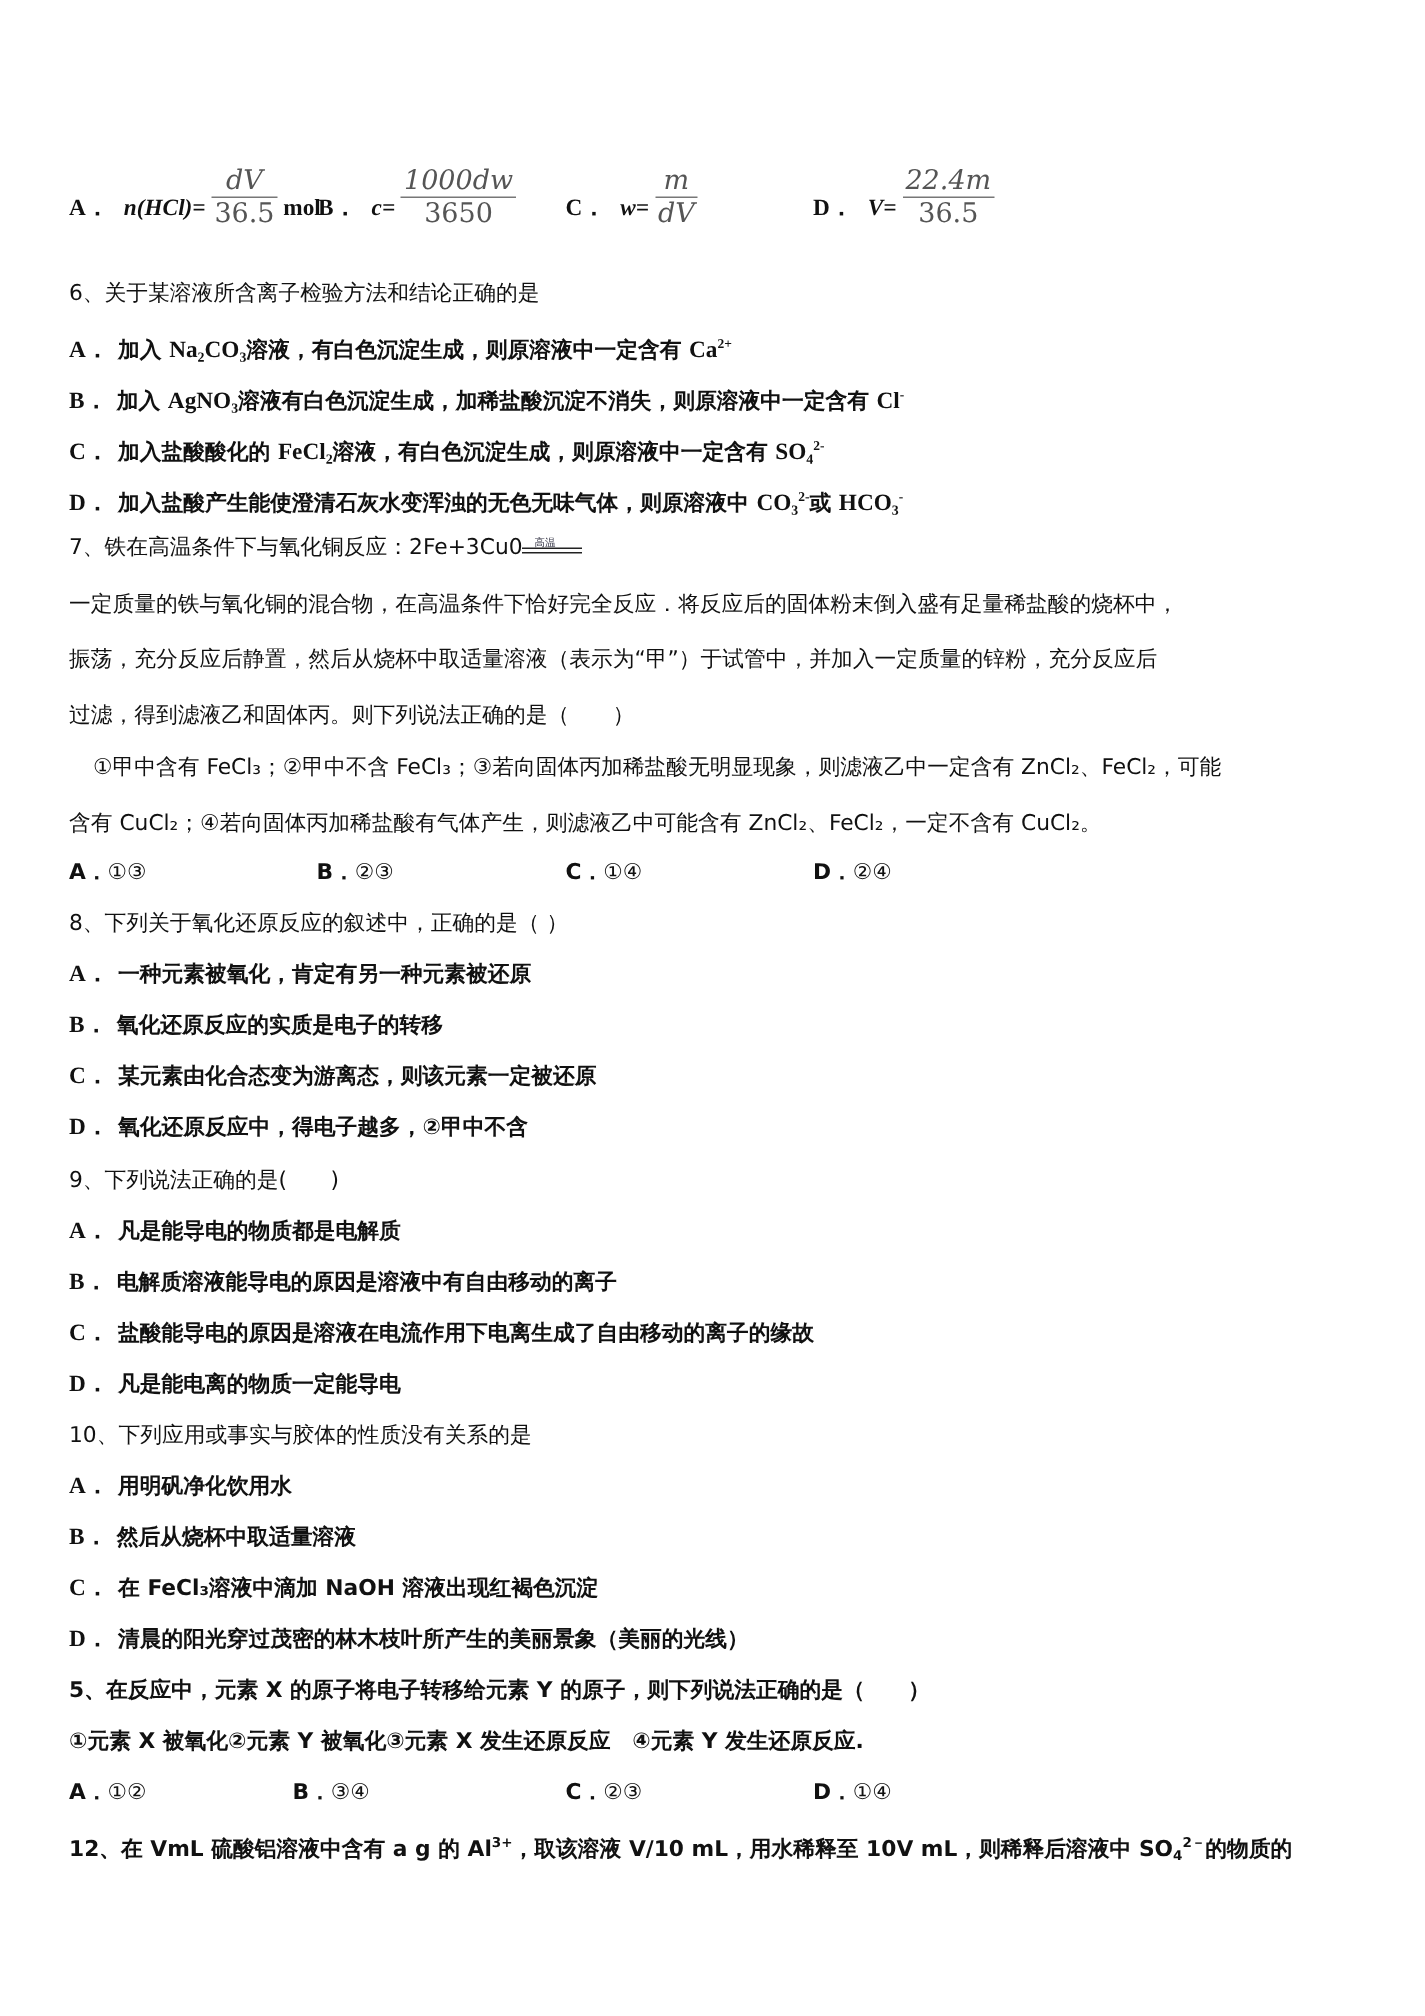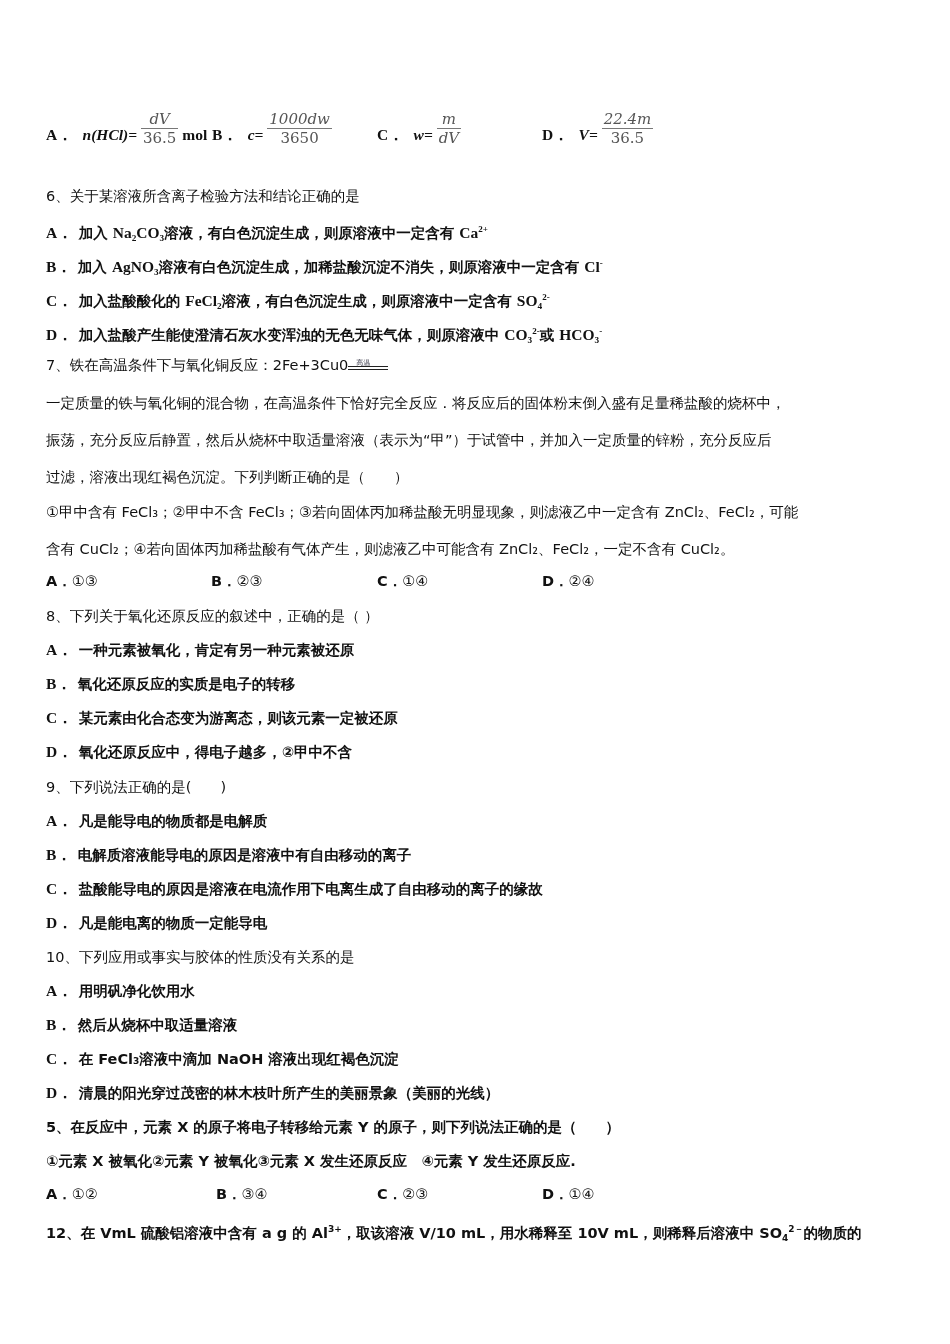--- a/index.html
+++ b/index.html
@@ -6,21 +6,21 @@
   body { width:950px; height:1344px; position:relative; overflow:hidden;
          font-family:"Liberation Serif","DejaVu Serif",serif; color:#111; }
   .line { position:absolute; left:46px; font-size:15.5px; white-space:nowrap; line-height:20px; }
   .b { font-weight:bold; }
   .lbl { font-weight:bold; margin-right:6px; }
   .cjk { font-family:"DejaVu Sans", sans-serif; font-size:14.5px; }
   .cjkb { font-family:"DejaVu Sans", sans-serif; font-size:14.5px; font-weight:bold; }
   sub, sup { font-size:9px; }
   sub { vertical-align:-3px; } sup { vertical-align:6px; }
   .frac { display:inline-block; vertical-align:middle; text-align:center; color:#555;
-          font-family:"DejaVu Serif", serif; font-size:15px; position:relative; top:-8px; }
+          font-family:"DejaVu Serif", serif; font-size:18px; position:relative; top:-8px; }
   .frac .num { display:block; padding:0 2px; font-style:italic; }
   .frac .den { display:block; border-top:1px solid #777; padding:0 2px; }
   .frac .den i { font-style:italic; }
   .opts { position:absolute; left:46px; font-size:15.5px; white-space:nowrap; }
   .opt { position:absolute; white-space:nowrap; }
   .reacteq { display:inline-block; position:relative; width:17px; height:14px; vertical-align:middle; }
   .reacteq .cond { position:absolute; left:8px; top:-6px; font-size:7px; color:#334; font-family:"DejaVu Sans",sans-serif; }
   .reacteq .l1, .reacteq .l2 { position:absolute; left:0; width:40px; border-top:1px solid #222; }
   .reacteq .l1 { top:7px; } .reacteq .l2 { top:10px; }
 </style>
@@ -75,22 +75,22 @@
 </div>
 <div class="line" style="top:321px;">
   <span class="lbl">D．</span><span class="cjkb">加入盐酸产生能使澄清石灰水变浑浊的无色无味气体，则原溶液中 </span><b>CO₃</b><sup class="b">2-</sup><span class="cjkb">或 </span><b>HCO₃</b><sup class="b">-</sup>
 </div>
 
 <div class="line cjk" style="top:355px;">
   <span>7、铁在高温条件下与氧化铜反应：2Fe+3Cu0</span><span class="reacteq"><span class="cond">高温</span><span class="l1"></span><span class="l2"></span></span>
 </div>
 <div class="line cjk" style="top:393px;">一定质量的铁与氧化铜的混合物，在高温条件下恰好完全反应．将反应后的固体粉末倒入盛有足量稀盐酸的烧杯中，</div>
 <div class="line cjk" style="top:430px;">振荡，充分反应后静置，然后从烧杯中取适量溶液（表示为“甲”）于试管中，并加入一定质量的锌粉，充分反应后</div>
-<div class="line cjk" style="top:467px;">过滤，溶液出现红褐色沉淀。下列判断正确的是（　　）</div>
-<div class="line cjk" style="top:502px;">①甲中含有 FeCl₃；②甲中不含 FeCl₃；③若向固体丙加稀盐酸无明显现象，则滤液乙中一定含有 ZnCl₂、FeCl₂，可能</div>
+<div class="line cjk" style="top:467px;">过滤，得到滤液乙和固体丙。则下列说法正确的是（　　）</div>
+<div class="line cjk" style="top:502px;margin-left:16px;">①甲中含有 FeCl₃；②甲中不含 FeCl₃；③若向固体丙加稀盐酸无明显现象，则滤液乙中一定含有 ZnCl₂、FeCl₂，可能</div>
 <div class="line cjk" style="top:539px;">含有 CuCl₂；④若向固体丙加稀盐酸有气体产生，则滤液乙中可能含有 ZnCl₂、FeCl₂，一定不含有 CuCl₂。</div>
 <div class="opts" style="top:572px; width:860px; height:22px;">
   <div class="opt cjk" style="left:0;"><span class="b">A．</span><span>①③</span></div>
   <div class="opt cjk" style="left:165px;"><span class="b">B．</span><span>②③</span></div>
   <div class="opt cjk" style="left:331px;"><span class="b">C．</span><span>①④</span></div>
   <div class="opt cjk" style="left:496px;"><span class="b">D．</span><span>②④</span></div>
 </div>
 
 <div class="line cjk" style="top:606px;">8、下列关于氧化还原反应的叙述中，正确的是（ ）</div>
 <div class="line" style="top:640px;"><span class="lbl">A．</span><span class="cjkb">一种元素被氧化，肯定有另一种元素被还原</span></div>
@@ -107,20 +107,20 @@
 <div class="line cjk" style="top:947px;">10、下列应用或事实与胶体的性质没有关系的是</div>
 <div class="line" style="top:981px;"><span class="lbl">A．</span><span class="cjkb">用明矾净化饮用水</span></div>
 <div class="line" style="top:1015px;"><span class="lbl">B．</span><span class="cjkb">然后从烧杯中取适量溶液</span></div>
 <div class="line" style="top:1049px;"><span class="lbl">C．</span><span class="cjkb">在 FeCl₃溶液中滴加 NaOH 溶液出现红褐色沉淀</span></div>
 <div class="line" style="top:1083px;"><span class="lbl">D．</span><span class="cjkb">清晨的阳光穿过茂密的林木枝叶所产生的美丽景象（美丽的光线）</span></div>
 
 <div class="line cjkb" style="top:1117px;">5、在反应中，元素 X 的原子将电子转移给元素 Y 的原子，则下列说法正确的是（　　）</div>
 <div class="line cjkb" style="top:1151px;text-align:center;">①元素 X 被氧化②元素 Y 被氧化③元素 X 发生还原反应　④元素 Y 发生还原反应.</div>
 <div class="opts" style="top:1185px; width:860px; height:22px;">
   <div class="opt cjk" style="left:0;"><span class="b">A．</span><span>①②</span></div>
-  <div class="opt cjk" style="left:170px;text-align:center;"><span class="b">B．</span><span>③④</span></div>
+  <div class="opt cjk" style="left:149px;text-align:center;"><span class="b">B．</span><span>③④</span></div>
   <div class="opt cjk" style="left:331px;"><span class="b">C．</span><span>②③</span></div>
   <div class="opt cjk" style="left:496px;"><span class="b">D．</span><span>①④</span></div>
 </div>
 
 <div class="line cjkb" style="top:1219px;">
   <span>12、在 VmL 硫酸铝溶液中含有 a g 的 Al</span><sup>3+</sup><span>，取该溶液 V/10 mL，用水稀释至 10V mL，则稀释后溶液中 SO</span><sub>4</sub><sup>2－</sup><span>的物质的</span>
 </div>
 
 </body></html>

